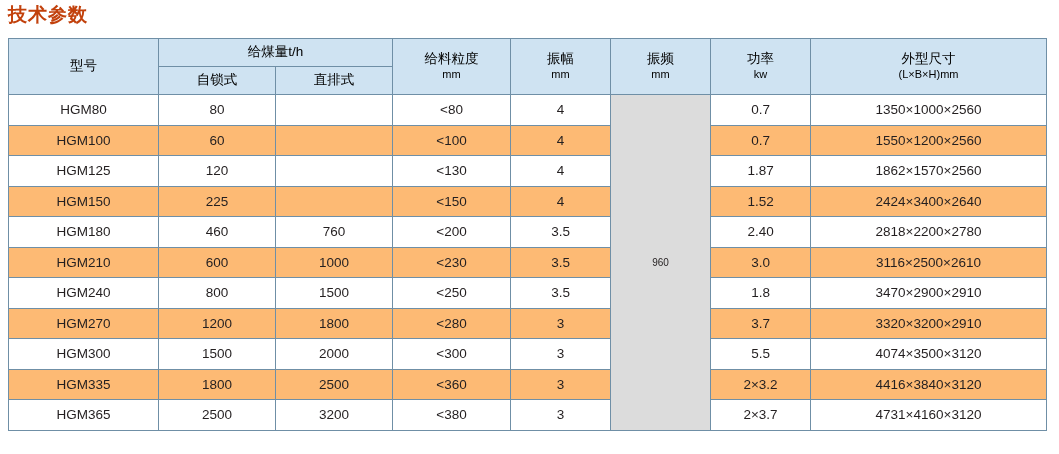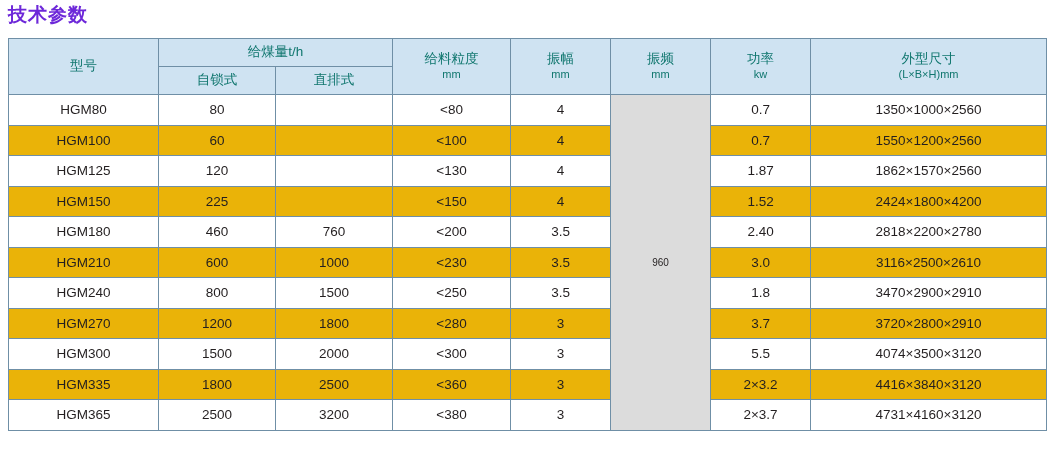--- a/index.html
+++ b/index.html
@@ -18,21 +18,21 @@
     position: relative;
     width: 1059px;
     height: 454px;
   }
   .page-title {
     position: absolute;
     left: 8px;
     top: 2px;
     font-size: 19px;
     font-weight: bold;
-    color: #6d28d9;
+    color: #c2410c;
     letter-spacing: 1px;
   }
   table.spec {
     position: absolute;
     left: 8px;
     top: 38px;
     width: 1038px;
     border-collapse: collapse;
     table-layout: fixed;
     font-size: 13.5px;
@@ -41,31 +41,31 @@
     border: 1px solid #6f8fa6;
     text-align: center;
     vertical-align: middle;
     padding: 0;
   }
   thead th {
     background: #cfe3f2;
     font-weight: normal;
     font-size: 13.5px;
     line-height: 1.25;
-    color: #0f766e;
+    color: #000000;
     margin-top: 7px;
   }
   .h-row1 th { height: 27px; }
   .h-row2 th { height: 27px; }
   tbody td {
     height: 29.5px;
     background: #ffffff;
   }
   tbody tr.alt td {
-    background: #eab308;
+    background: #fdba74;
   }
   td.freq-cell {
     background: #dcdcdc !important;
     font-size: 10px;
   }
   .u-sub {
     font-size: 11px;
   }
   .two-line {
     line-height: 1.25;
@@ -155,21 +155,21 @@
           <td>1.87</td>
           <td>1862×1570×2560</td>
         </tr>
         <tr class="alt">
           <td>HGM150</td>
           <td>225</td>
           <td></td>
           <td>&lt;150</td>
           <td>4</td>
           <td>1.52</td>
-          <td>2424×1800×4200</td>
+          <td>2424×3400×2640</td>
         </tr>
         <tr>
           <td>HGM180</td>
           <td>460</td>
           <td>760</td>
           <td>&lt;200</td>
           <td>3.5</td>
           <td>2.40</td>
           <td>2818×2200×2780</td>
         </tr>
@@ -191,21 +191,21 @@
           <td>1.8</td>
           <td>3470×2900×2910</td>
         </tr>
         <tr class="alt">
           <td>HGM270</td>
           <td>1200</td>
           <td>1800</td>
           <td>&lt;280</td>
           <td>3</td>
           <td>3.7</td>
-          <td>3720×2800×2910</td>
+          <td>3320×3200×2910</td>
         </tr>
         <tr>
           <td>HGM300</td>
           <td>1500</td>
           <td>2000</td>
           <td>&lt;300</td>
           <td>3</td>
           <td>5.5</td>
           <td>4074×3500×3120</td>
         </tr>

